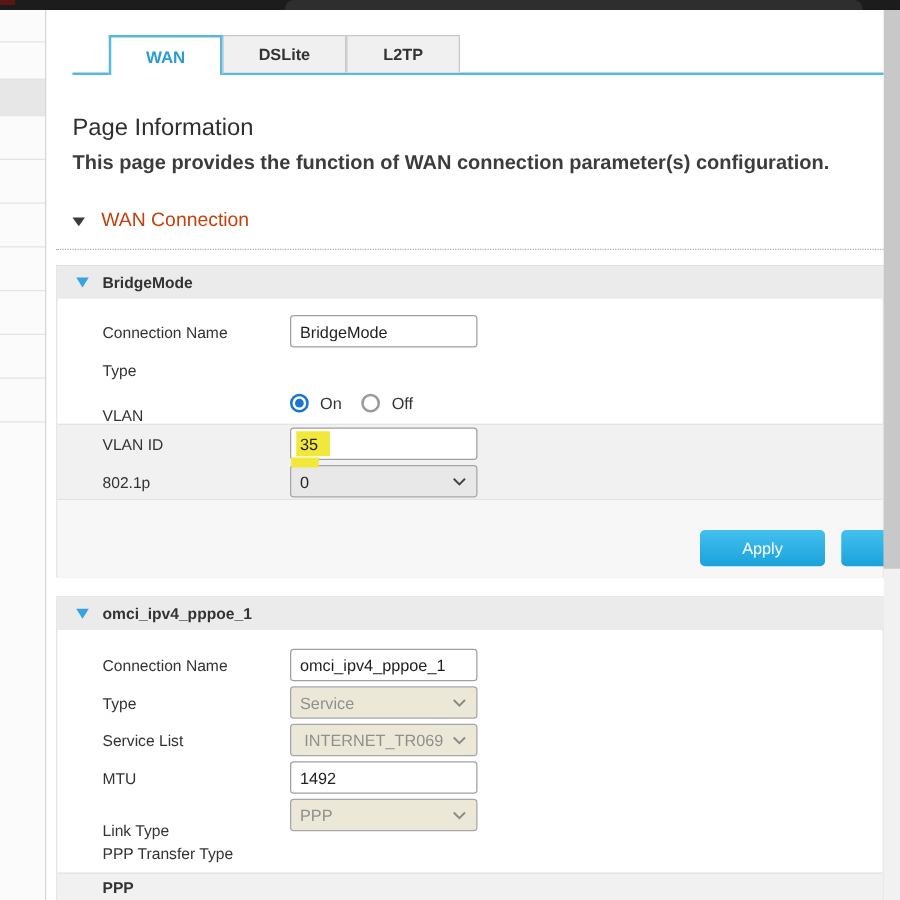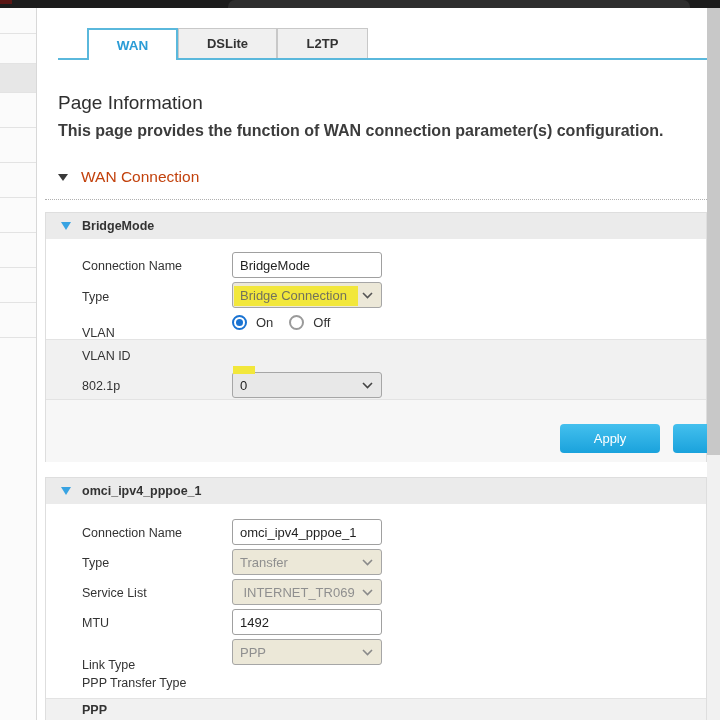--- a/index.html
+++ b/index.html
@@ -139,37 +139,31 @@
     </div>
     <div class="band white" style="top:28px;height:98px;"></div>
     <div class="band gray" style="top:126px;height:60px;"></div>
     <div class="band footer" style="top:186px;height:63px;"></div>
   </div>
 
   <div class="abs field-label" style="left:82px;top:259px;">Connection Name</div>
   <input class="abs text" style="left: 232px; top: 252px;" value="BridgeMode">
 
   <div class="abs field-label" style="left:82px;top:290px;">Type</div>
-  <div class="abs select beige hl-text" style="left:232px;top:282px;">
-    <span class="hl-block"></span>
-    <span class="val">Bridge Connection</span>
-    <svg class="chev" width="11" height="7" viewBox="0 0 11 7">
-      <polyline points="1,1 5.5,5.5 10,1" fill="none" stroke="#555" stroke-width="1.6"></polyline>
-    </svg>
-  </div>
 
   <div class="abs field-label" style="left:82px;top:326px;">VLAN</div>
   <div class="abs radio-group" style="left:232px;top:315px;justify-content:space-between;">
     <span class="radio on"></span>
     <span class="radio-label">On</span>
     <span class="radio off"></span>
     <span class="radio-label">Off</span>
   </div>
 
   <div class="abs field-label" style="left:82px;top:349px;">VLAN ID</div>
+  <input class="abs text hl-inline" style="left: 232px; top: 342px;" value="35">
   <div class="abs hl-tail" style="left:233px;top:366px;width:22px;height:8px;"></div>
 
   <div class="abs field-label" style="left:82px;top:379px;">802.1p</div>
   <div class="abs select gray" style="left:232px;top:372px;">
     <span class="val">0</span>
     <svg class="chev" width="11" height="7" viewBox="0 0 11 7">
       <polyline points="1,1 5.5,5.5 10,1" fill="none" stroke="#444" stroke-width="1.6"></polyline>
     </svg>
   </div>
 
@@ -185,21 +179,21 @@
     </div>
     <div class="band white" style="top:28px;height:192px;"></div>
     <div class="band gray" style="top:220px;height:23px;"></div>
   </div>
 
   <div class="abs field-label" style="left:82px;top:526px;">Connection Name</div>
   <input class="abs text" style="left: 232px; top: 519px;" value="omci_ipv4_pppoe_1">
 
   <div class="abs field-label" style="left:82px;top:556px;">Type</div>
   <div class="abs select beige" style="left:232px;top:549px;">
-    <span class="val">Transfer</span>
+    <span class="val">Service</span>
     <svg class="chev" width="11" height="7" viewBox="0 0 11 7">
       <polyline points="1,1 5.5,5.5 10,1" fill="none" stroke="#8a8a8a" stroke-width="1.6"></polyline>
     </svg>
   </div>
 
   <div class="abs field-label" style="left:82px;top:586px;">Service List</div>
   <div class="abs select beige" style="left:232px;top:579px;text-align:center;">
     <span class="val">INTERNET_TR069</span>
     <svg class="chev" width="11" height="7" viewBox="0 0 11 7">
       <polyline points="1,1 5.5,5.5 10,1" fill="none" stroke="#8a8a8a" stroke-width="1.6"></polyline>

